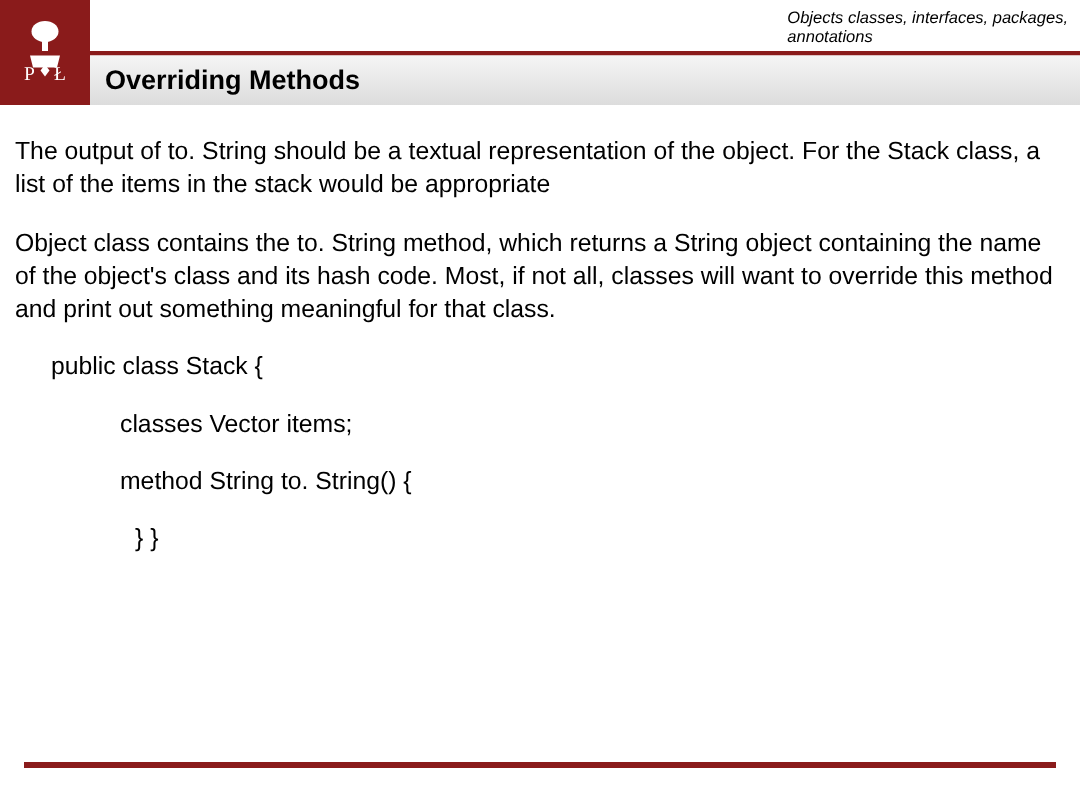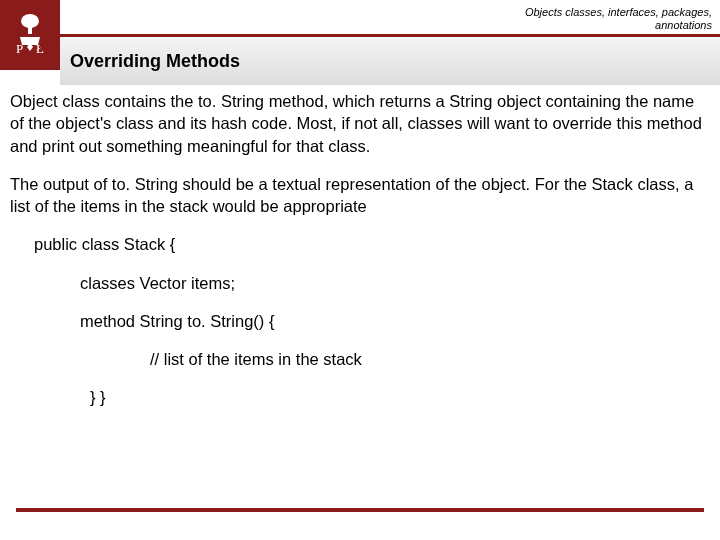--- a/index.html
+++ b/index.html
@@ -27,39 +27,38 @@
     align-items: center;
     justify-content: center;
   }
   .logo-block svg { display: block; }
   .breadcrumb {
     position: absolute;
     right: 8px;
     top: 6px;
     font-size: 11px;
     font-style: italic;
-    text-align: right;
     line-height: 1.2;
   }
   .breadcrumb .bc-line1 { display: block; }
   .breadcrumb .bc-line2 { display: block; }
   .hr-top {
     position: absolute;
     left: 60px;
     right: 0;
     top: 34px;
     height: 3px;
     background: #8a1b1b;
   }
   .title-bar {
     position: absolute;
     left: 60px;
     right: 0;
     top: 37px;
-    height: 48px;
+    height: 33px;
     background: linear-gradient(to bottom, #f5f5f5 0%, #e6e6e6 60%, #dcdcdc 100%);
     display: flex;
     align-items: center;
     padding-left: 10px;
   }
   .title-text {
     font-size: 18px;
     font-weight: bold;
     color: #000000;
   }
@@ -100,22 +99,21 @@
     <span class="bc-line1">Objects classes, interfaces, packages,</span>
     <span class="bc-line2">annotations</span>
   </div>
   <div class="hr-top"></div>
   <div class="title-bar">
     <span class="title-text">Overriding Methods</span>
   </div>
 </div>
 
 <div class="content">
+  <p>The output of to. String should be a textual representation of the object. For the Stack class, a list of the items in the stack would be appropriate</p>
   <p>Object  class contains the to. String method, which returns a String object containing the name of the object's class and its hash code. Most, if not all, classes will want to override this method and print out something meaningful for that class.</p>
-  <p>The output of to. String should be a textual representation of the object. For the Stack class, a list of the items in the stack would be appropriate</p>
   <p class="code-l0">public class Stack {</p>
   <p class="code-l1">classes Vector items;</p>
   <p class="code-l1">method String to. String() {</p>
-  <p class="code-l2">// list of the items in the stack</p>
   <p class="code-l1b">} }</p>
 </div>
 
 <div class="footer-rule"></div>
 
 </body></html>

